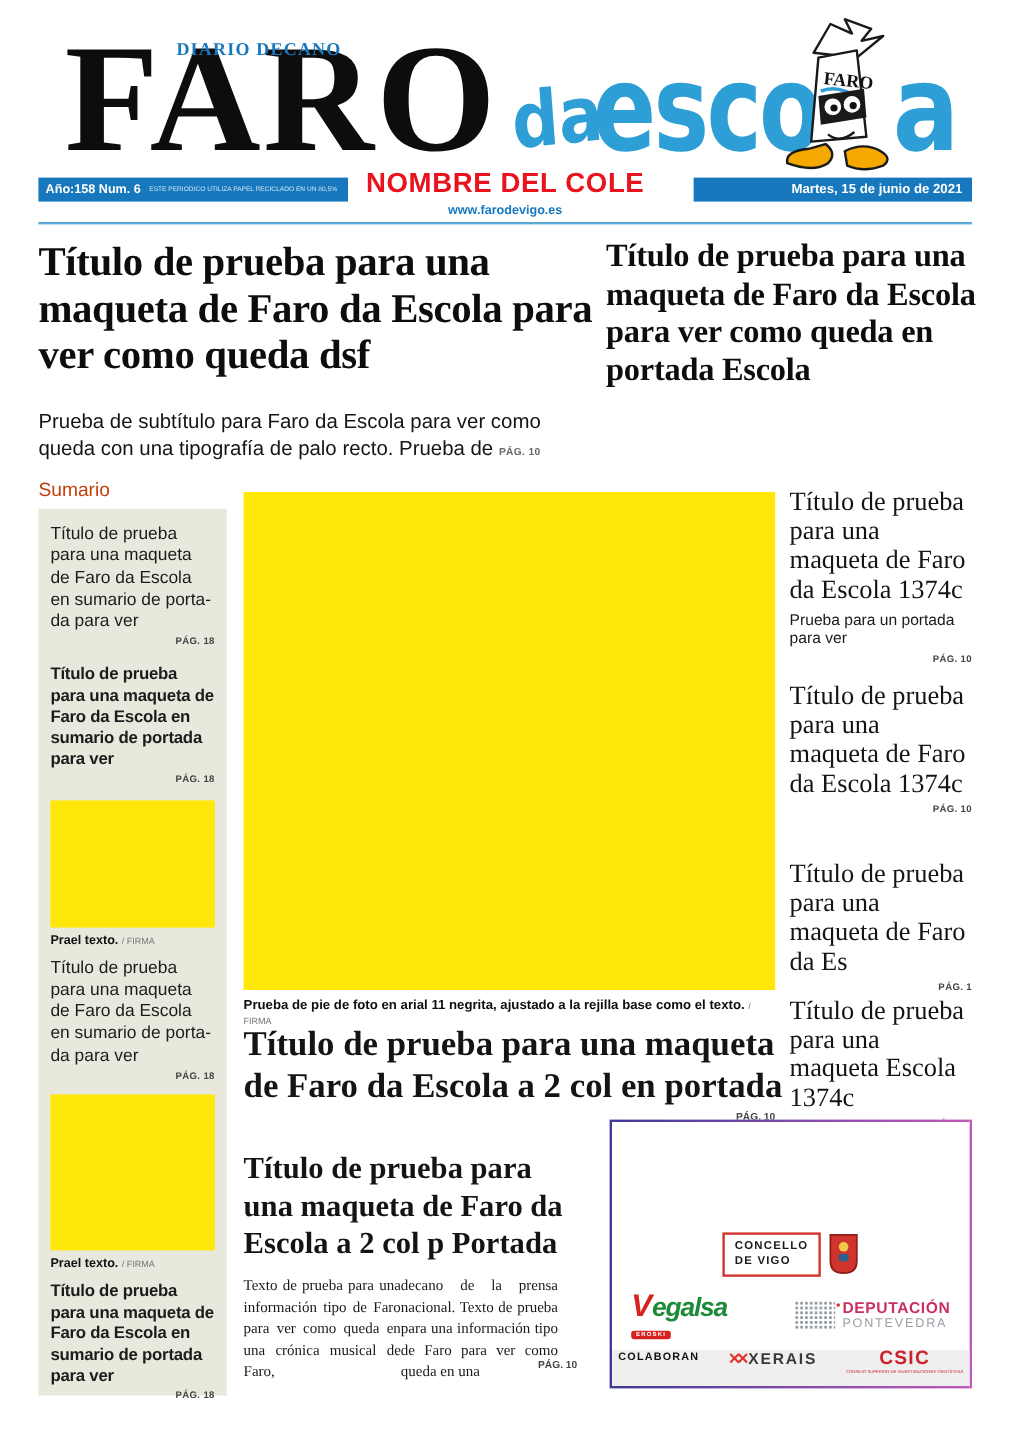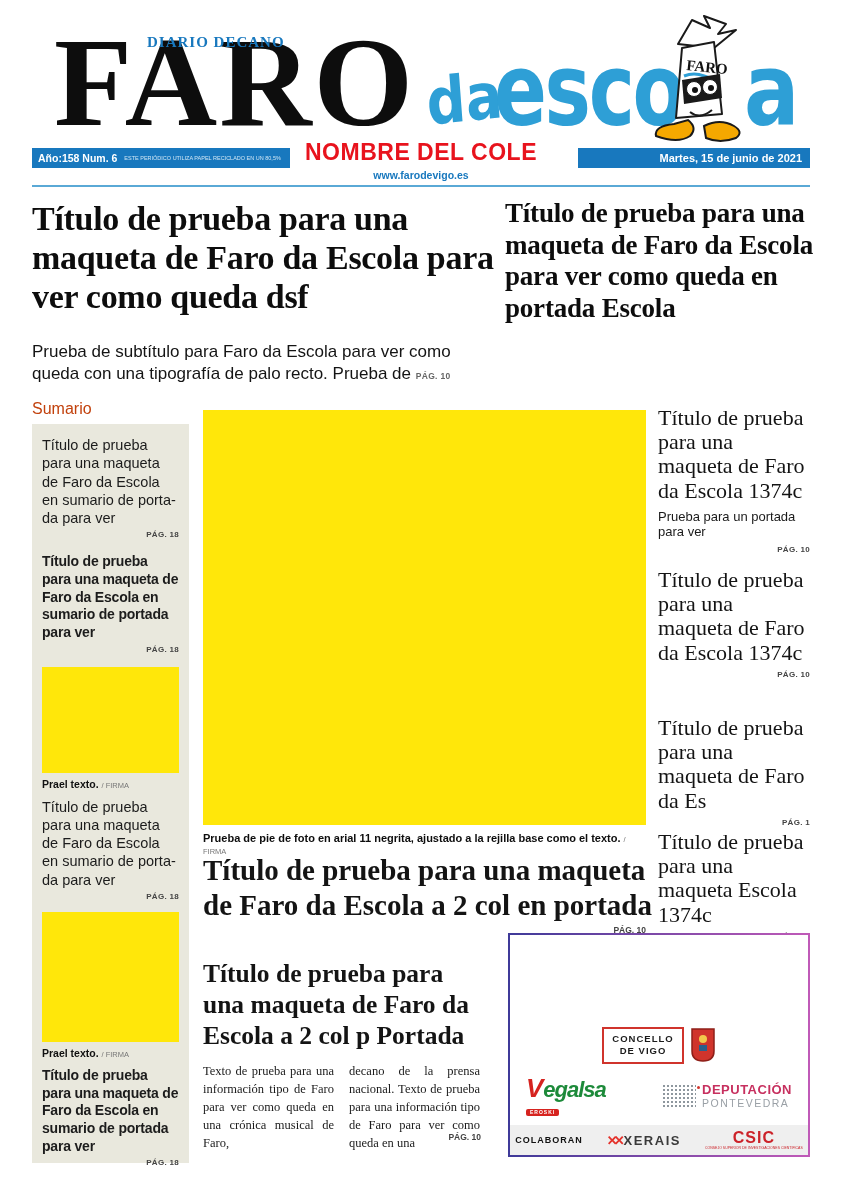--- a/index.html
+++ b/index.html
@@ -54,21 +54,21 @@
 
   
   .main-photo { left:203px; top:410px; width:443px; height:415px; background:#ffe70a; }
   .main-caption { left:203px; top:832px; width:443px; font-size:11px; font-weight:bold; color:#0d0d0d; }
   .main-caption .credit { font-weight:normal; font-size:7.5px; color:#777; }
   .a1-headline { left:203px; top:853px; width:452px; font-family:"Liberation Serif", serif;
                  font-size:29px; line-height:1.22; color:#141414; }
   .a1-pag { left:203px; top:925px; width:443px; text-align:right; font-size:8.5px; font-weight:bold; color:#444; }
   .a2-headline { left:203px; top:958px; width:280px; font-family:"Liberation Serif", serif;
                  font-size:25.5px; line-height:1.22; color:#141414; }
-  .a2-body { left:203px; top:1062px; width:278px; display:flex; gap:15px; }
+  .a2-body { left:203px; top:1062px; width:278px; display:flex; }
   .a2-col { width:131px; font-family:"Liberation Serif", serif; font-size:12.5px; line-height:1.44;
             text-align:justify; color:#1a1a1a; }
   .a2-pag { left:203px; top:1132px; width:278px; text-align:right; font-size:8.5px; font-weight:bold; color:#444; }
 
   
   .rail { left:658px; top:406px; width:152px; }
   .rail-item { position:absolute; left:0; width:152px; }
   .rail-head { font-family:"Liberation Serif", serif; font-size:22px; line-height:1.1; color:#141414; }
   .rail-sub { font-size:13px; line-height:1.2; color:#1a1a1a; margin-top:6px; }
   .rail-pag { text-align:right; font-size:8px; font-weight:bold; color:#444; margin-top:5px; letter-spacing:.3px; }
@@ -88,39 +88,39 @@
   .vdivider { width:1px; height:36px; background:#c9c9c9; }
   .vitrasa { display:flex; align-items:flex-end; gap:2px; }
   .vitrasa-v { color:#d6231f; font-size:24px; font-weight:bold; font-style:italic; line-height:.9; }
   .vitrasa-name { font-size:10px; font-weight:bold; color:#1a1a1a; letter-spacing:1px; font-style:italic; }
   .fcc { text-align:center; line-height:1; }
   .fcc-name { font-size:24px; font-weight:bold; color:#155c38; letter-spacing:-1px; }
   .fcc-arrows { color:#3aaa35; font-size:13px; font-weight:bold; vertical-align:super; }
   .fcc-sub { font-size:6.5px; color:#5b7fa6; margin-top:2px; }
   .logo-row2 { position:absolute; left:0; top:92px; width:100%; display:flex; justify-content:center;
                align-items:center; gap:6px; }
-  .concello { border:2px solid #d0342c; padding:4px 8px; text-align:center; font-size:9.5px;
+  .concello { border:2px solid #d0342c; padding:4px 8px; font-size:9.5px;
               font-weight:bold; letter-spacing:1px; color:#1a1a1a; line-height:1.3; background:#fff; }
   .logo-row3 { position:absolute; left:0; top:140px; width:100%; display:flex; align-items:center;
                justify-content:space-between; padding:0 16px; }
   .vegalsa { line-height:1; }
   .vegalsa-v { color:#d6231f; font-size:26px; font-weight:bold; font-style:italic; }
   .vegalsa-name { color:#1d8a3a; font-size:22px; font-weight:bold; font-style:italic; letter-spacing:-1px; }
   .vegalsa-sub { display:inline-block; background:#d6231f; color:#fff; font-size:5px; font-weight:bold;
                  padding:1px 4px; border-radius:2px; margin-top:1px; letter-spacing:1px; }
   .deputacion { display:flex; align-items:center; gap:6px; }
   .dep-dots { position:relative; width:34px; height:24px;
               background-image:radial-gradient(circle,#8e979e 1.1px,transparent 1.2px);
               background-size:4px 4px; }
   .dep-dots::after { content:""; position:absolute; right:-4px; top:2px; width:3px; height:3px;
                      border-radius:50%; background:#d0342c; }
   .dep-name { font-size:13px; font-weight:bold; color:#c7305f; letter-spacing:.5px; line-height:1.1; }
   .dep-sub { font-size:10.5px; color:#9aa0a6; letter-spacing:1.5px; }
   .colab-strip { position:absolute; left:0; bottom:0; width:100%; height:30px; background:#efefef;
-                 display:flex; align-items:center; justify-content:center; gap:24px; }
+                 display:flex; align-items:flex-start; justify-content:center; gap:24px; }
   .colab-label { font-size:9px; font-weight:bold; color:#111; letter-spacing:1px; }
   .xerais { display:flex; align-items:center; gap:3px; font-size:13px; font-weight:bold;
             color:#3a3a3a; letter-spacing:1.5px; }
   .xerais-mark { color:#e4322b; font-size:13px; letter-spacing:-4px; font-weight:bold; }
   .csic { text-align:center; line-height:1; }
   .csic-name { font-size:16px; font-weight:bold; color:#cc2229; letter-spacing:1px; }
   .csic-sub { font-size:3.5px; color:#cc2229; margin-top:1px; white-space:nowrap; }
 </style>
 </head>
 <body>

